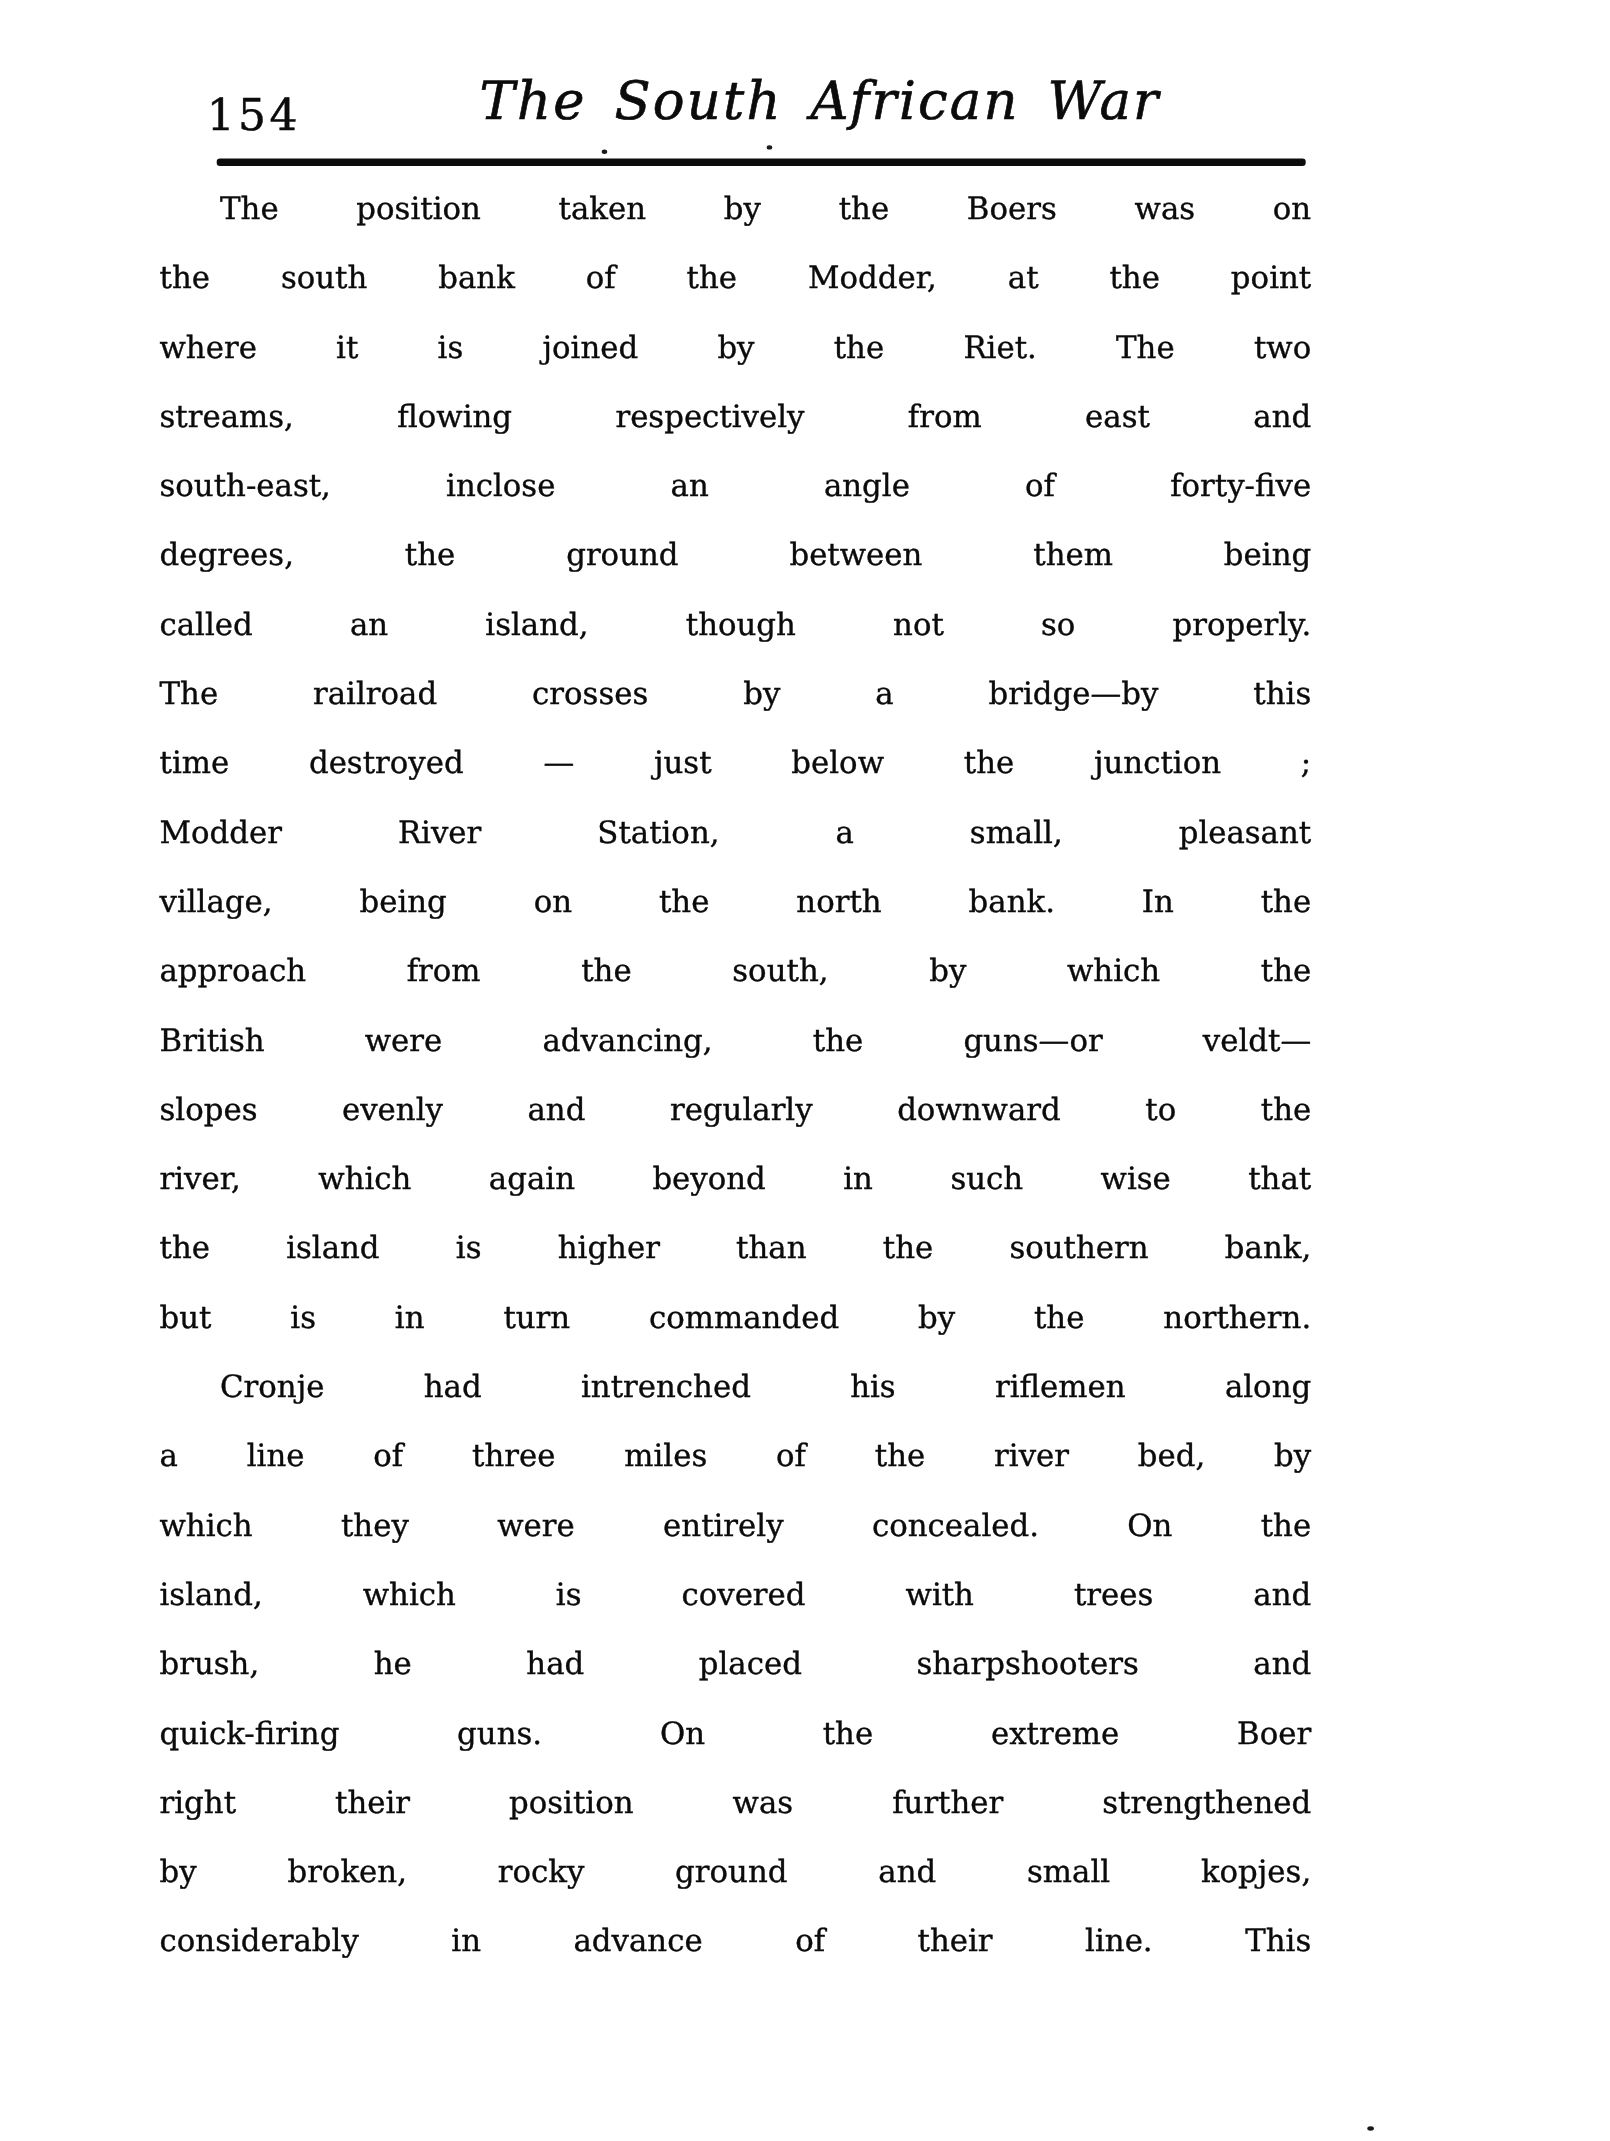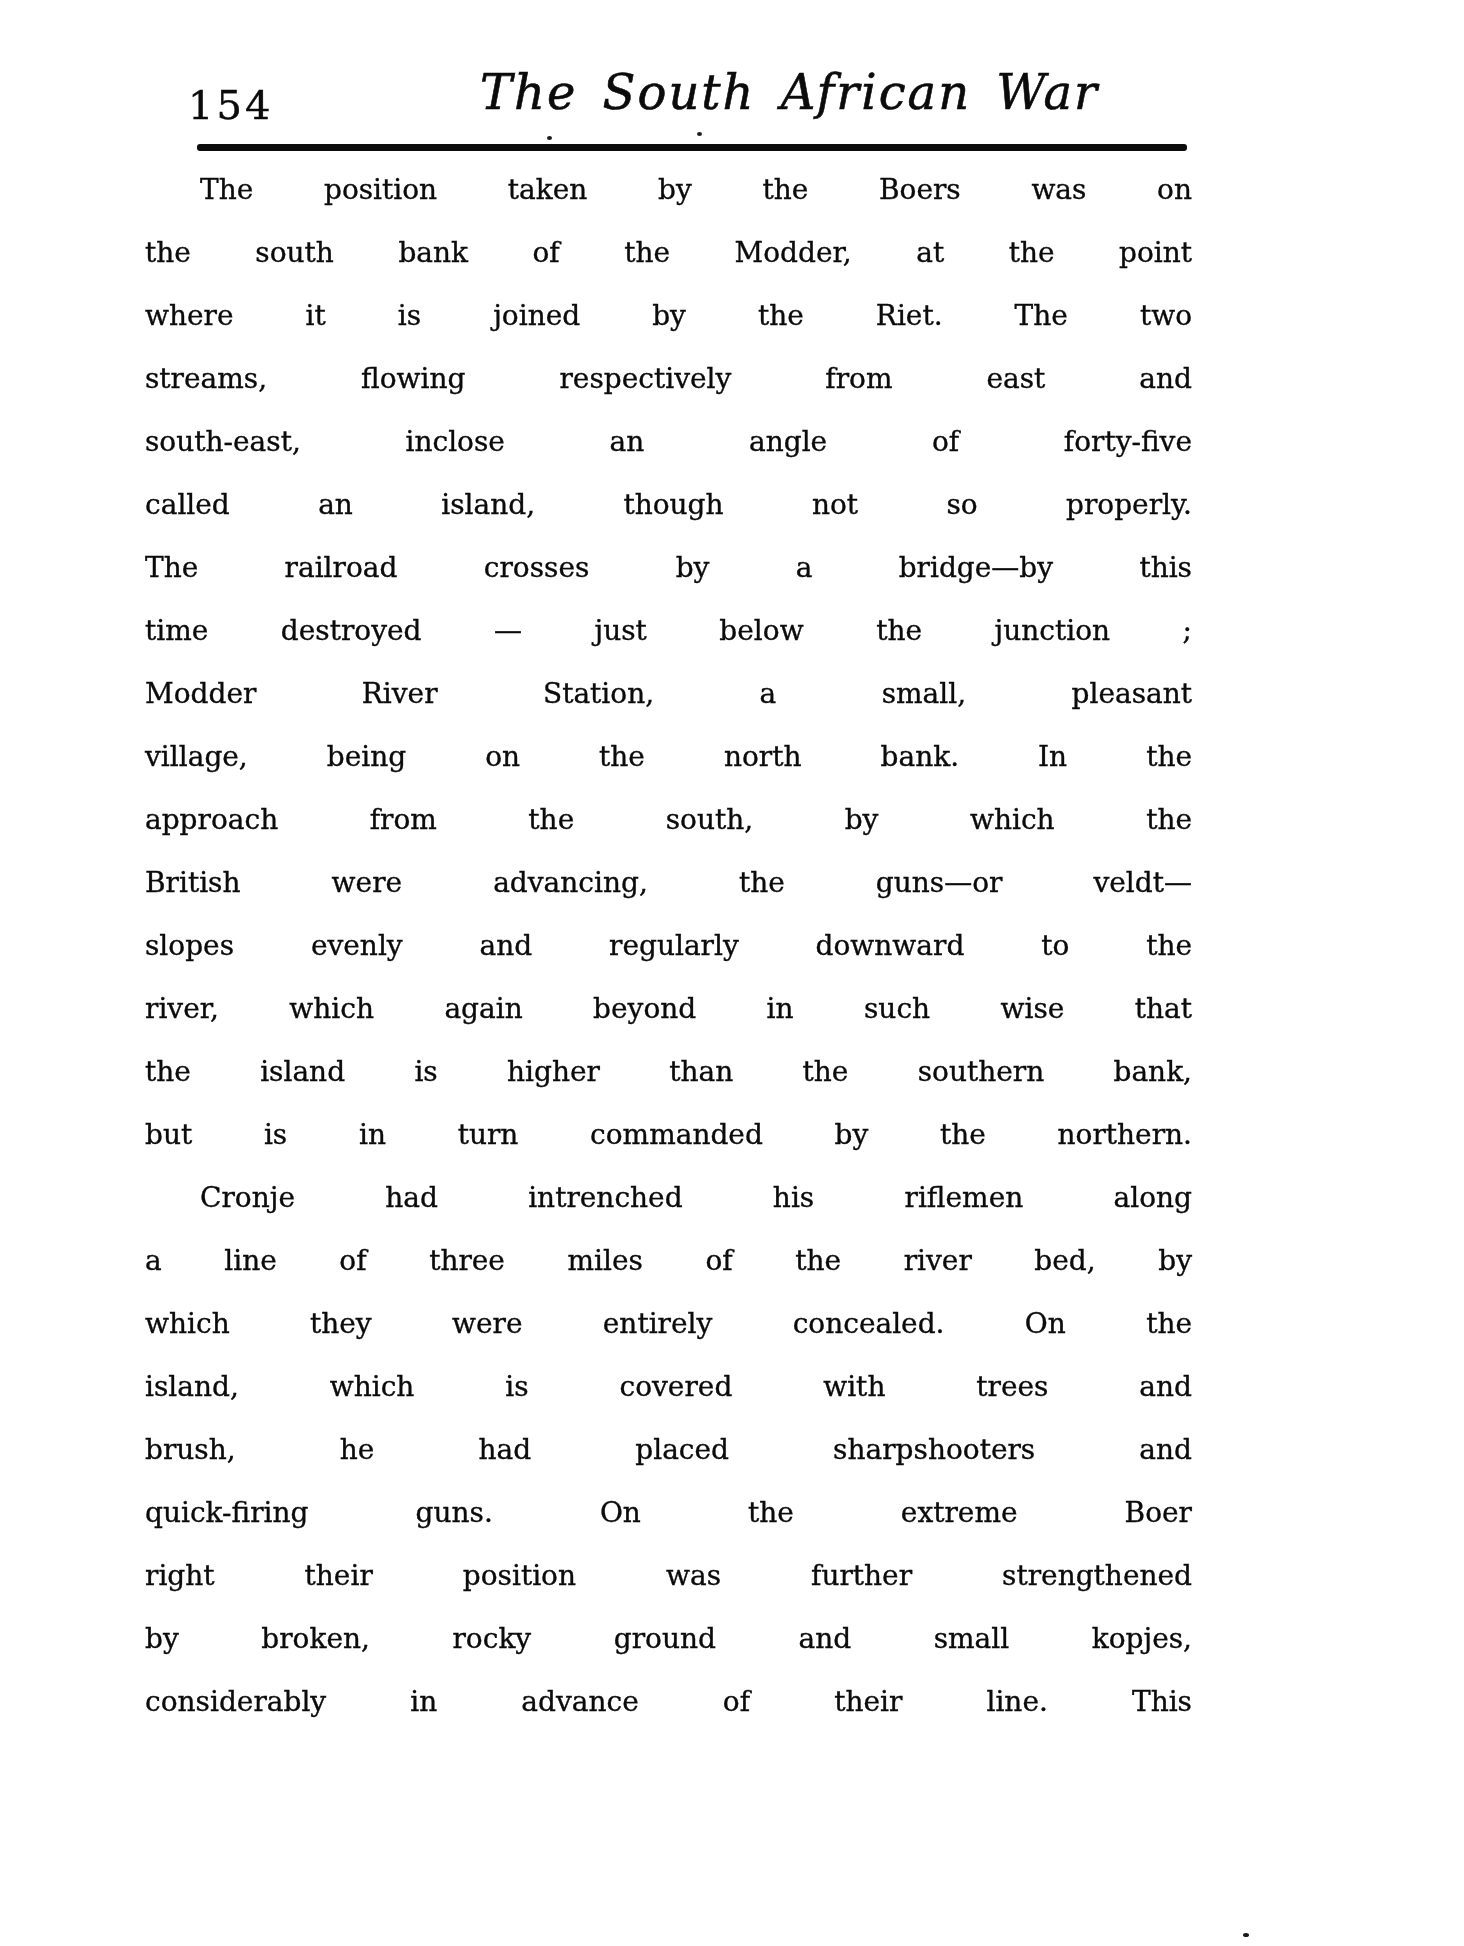--- a/index.html
+++ b/index.html
@@ -24,21 +24,20 @@
   }
   .page-title {
     position: absolute;
     left: 436px; top: 64px;
     font-size: 48px;
     font-style: italic;
     letter-spacing: 2px;
     word-spacing: 8px;
     -webkit-text-stroke: 0.6px currentColor;
     white-space: nowrap;
-    margin-left: 44px;
   }
   .header-rule {
     position: absolute;
     left: 197px; top: 144px;
     width: 990px; height: 7px;
     background: #0c0c0c;
     border-radius: 3px;
   }
   .textblock {
     position: absolute;
@@ -73,20 +72,21 @@
   <div class="page-number">154</div>
   <div class="page-title">The South African War</div>
   <div class="header-rule"></div>
   <div class="textblock">
       <div class="paragraph">
         <div class="line">The position taken by the Boers was on</div>
         <div class="line">the south bank of the Modder, at the point</div>
         <div class="line">where it is joined by the Riet. The two</div>
         <div class="line">streams, flowing respectively from east and</div>
         <div class="line">south-east, inclose an angle of forty-five</div>
+        <div class="line">degrees, the ground between them being</div>
         <div class="line">called an island, though not so properly.</div>
         <div class="line">The railroad crosses by a bridge—by this</div>
         <div class="line">time destroyed — just below the junction ;</div>
         <div class="line">Modder River Station, a small, pleasant</div>
         <div class="line">village, being on the north bank. In the</div>
         <div class="line">approach from the south, by which the</div>
         <div class="line">British were advancing, the guns—or veldt—</div>
         <div class="line">slopes evenly and regularly downward to the</div>
         <div class="line">river, which again beyond in such wise that</div>
         <div class="line">the island is higher than the southern bank,</div>

